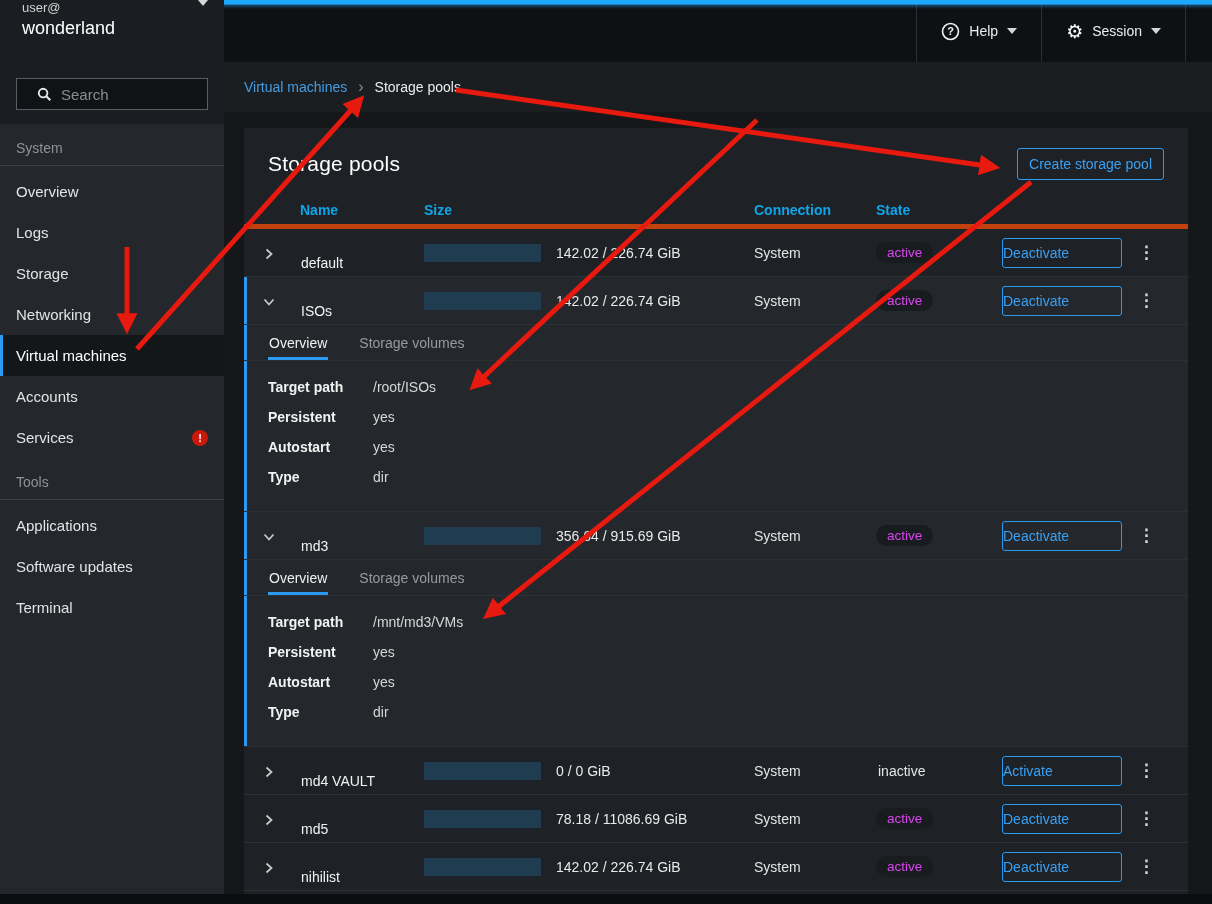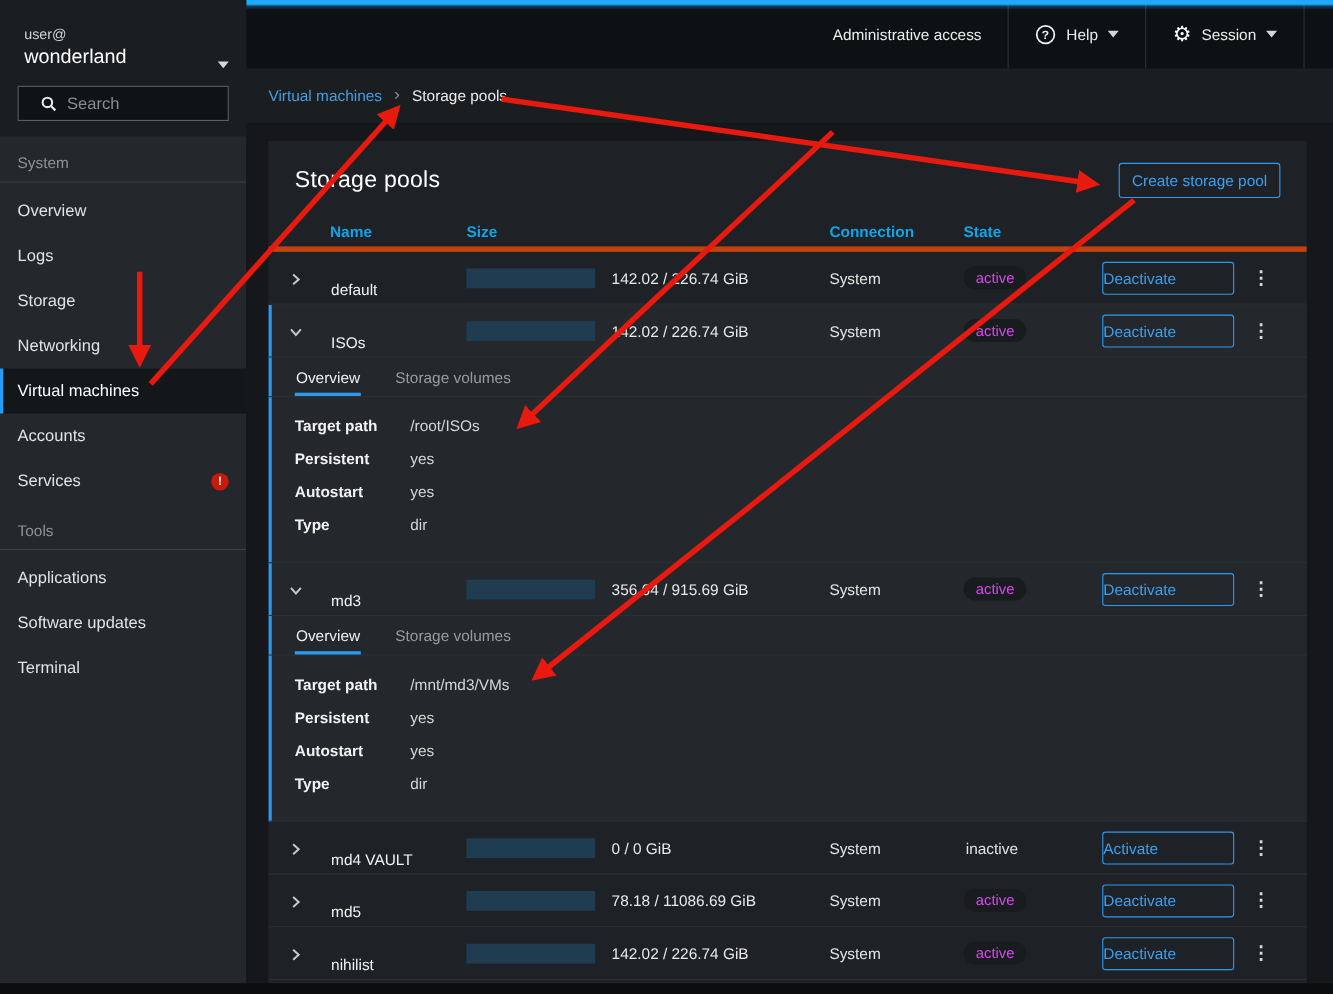--- a/index.html
+++ b/index.html
@@ -4,21 +4,21 @@
 <style>
   * { box-sizing: border-box; margin: 0; padding: 0; }
   body { margin:0; background:#0b0d0f; }
   .page { position:relative; width:1212px; height:904px; overflow:hidden;
           font-family:"Liberation Sans", sans-serif; display:flex; flex-direction:column;
           background:#15171a; }
   .main { display:flex; height:894px; }
 
   
   .sidebar { width:224px; flex-shrink:0; background:#24272b; display:flex; flex-direction:column; }
-  .sb-header { height:62px; background:#1a1d21; display:flex; align-items:flex-end; padding:0 16px 0 22px; cursor:pointer; }
+  .sb-header { height:62px; background:#1a1d21; display:flex; align-items:flex-start; padding:0 16px 0 22px; cursor:pointer; }
   .sb-user { flex:1; }
   .sb-user .l1 { font-size:13px; color:#d2d2d2; margin-bottom:3px; }
   .sb-user .l2 { font-size:18px; color:#ffffff; font-weight:normal; }
   .caret { width:0; height:0; border-left:5px solid transparent; border-right:5px solid transparent; border-top:6px solid #d6d6d6; }
   .sb-search { padding:16px 16px 14px; background:#1a1d21; }
   .search-box { display:flex; align-items:center; gap:9px; height:32px; padding:0 20px;
                 background:#101316; border:1px solid #5a5e62; }
   .search-box input { flex:1; min-width:0; background:transparent; border:0; outline:none;
                       color:#cccccc; font-size:15px; font-family:inherit; }
   .search-box input::placeholder { color:#8a8d90; }
@@ -152,23 +152,20 @@
               <span>Terminal</span>
             </div>
           </div>
         </div>
     </aside>
 
     <div class="right">
       <div class="masthead">
         <div class="accent"></div>
         <div class="mh-spacer"></div>
-        <div class="mh-item">
-          <span>Administrative access</span>
-        </div>
         <div class="mh-divider"></div>
         <div class="mh-item">
           <span class="q-icon">
             <svg width="19" height="19" viewBox="0 0 20 20">
               <circle cx="10" cy="10" r="8.4" stroke="#f0f0f0" stroke-width="1.7" fill="none"></circle>
               <text x="10" y="14" text-anchor="middle" font-size="11.5" font-weight="bold" fill="#f0f0f0" font-family="Liberation Sans, sans-serif">?</text>
             </svg>
           </span>
           <span>Help</span>
           <span class="caret"></span>

